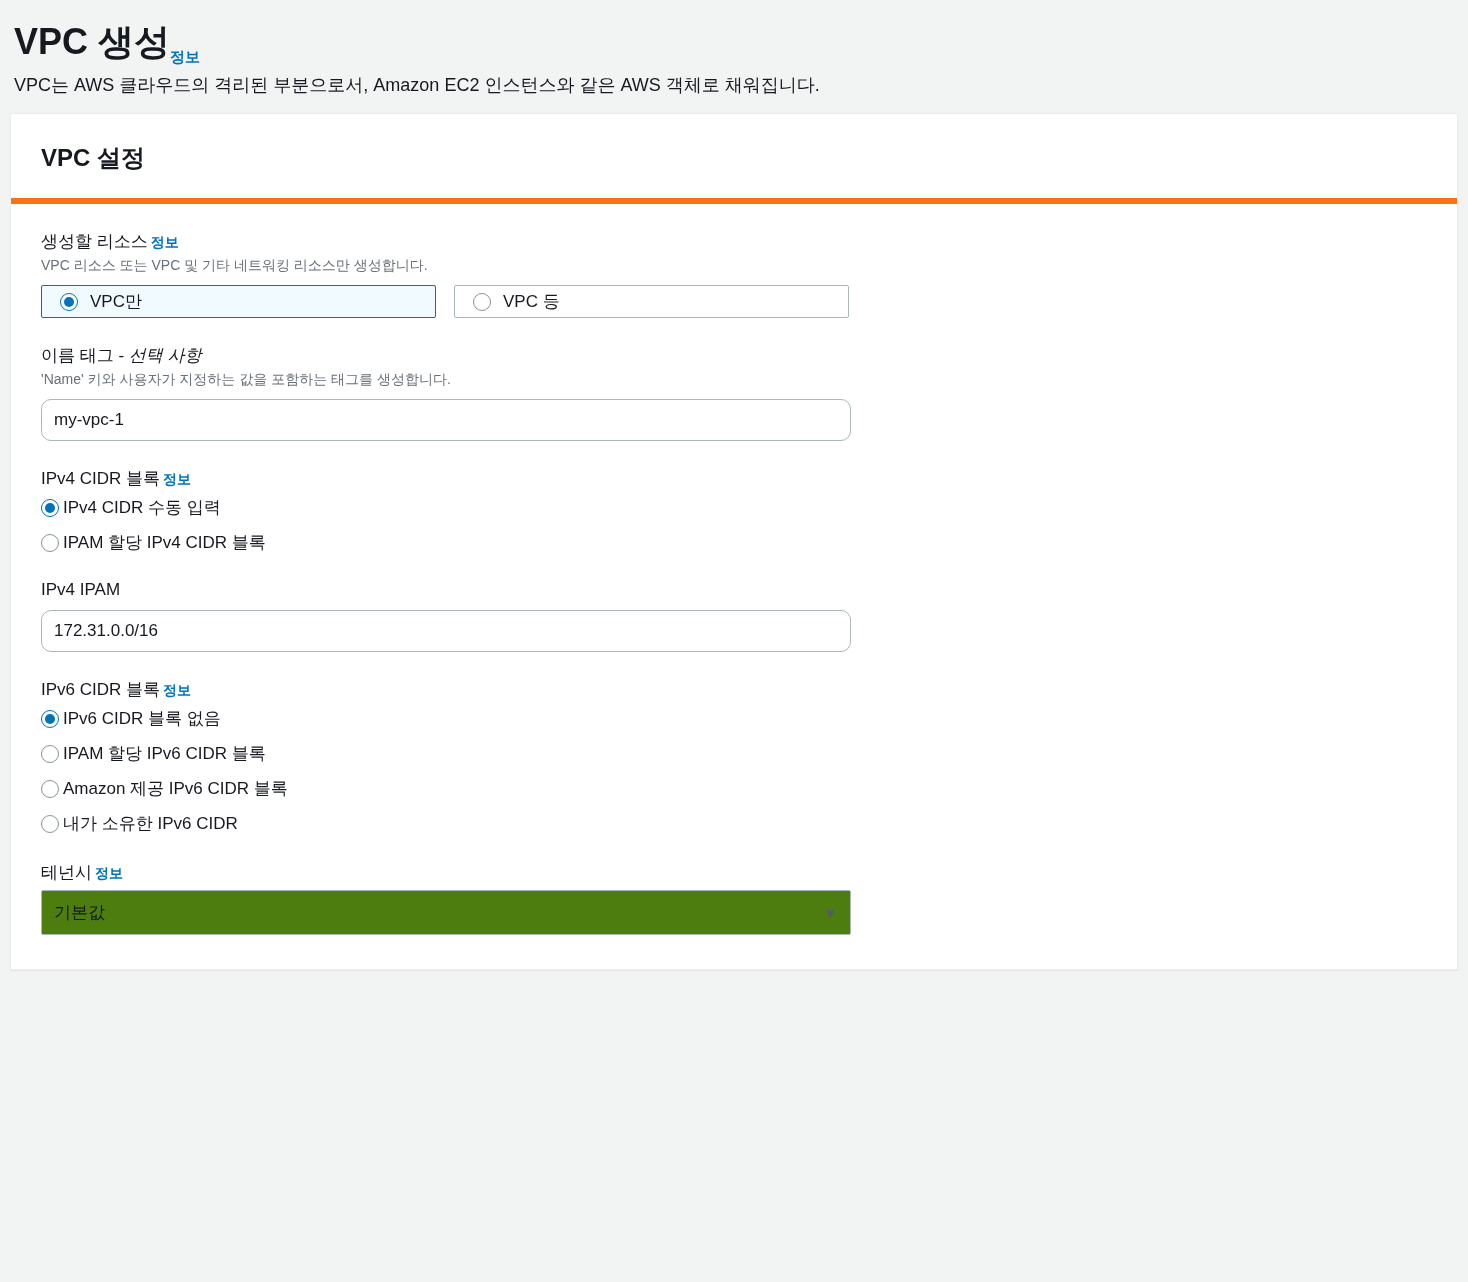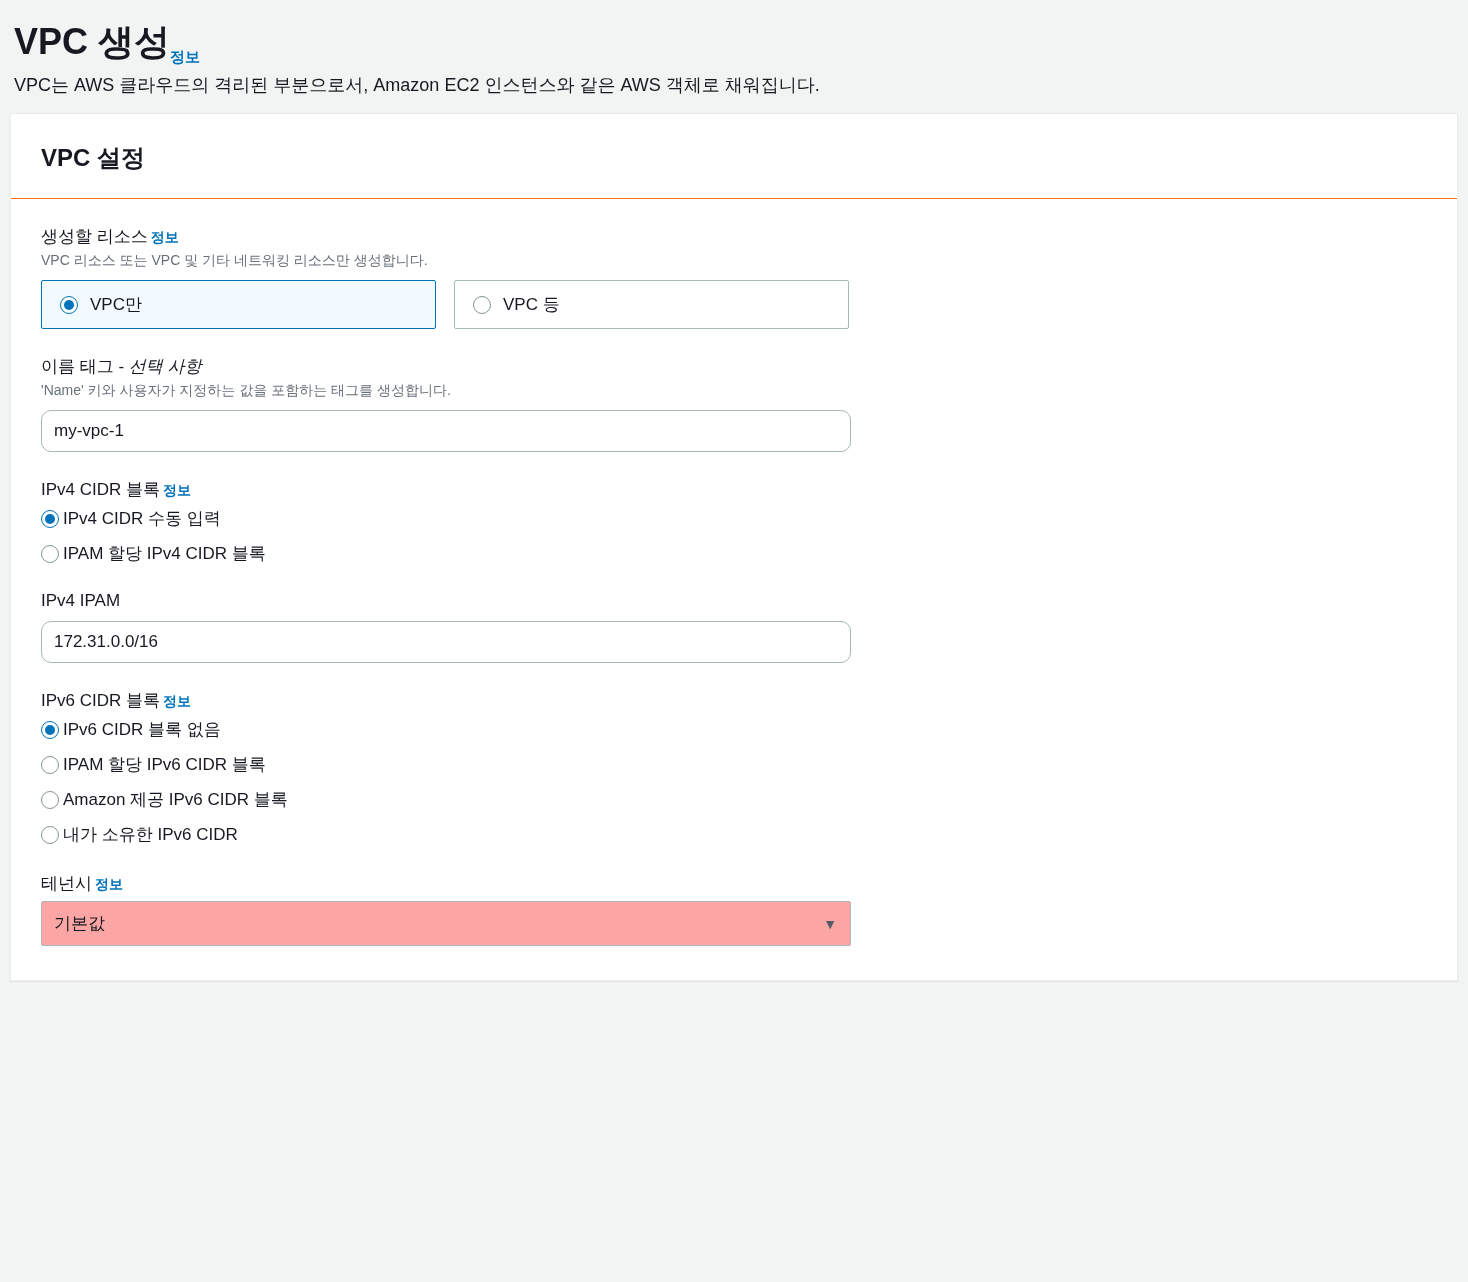--- a/index.html
+++ b/index.html
@@ -43,21 +43,21 @@
       color: #16191f;
       margin-top: 6px;
     }
     .panel {
       background: #ffffff;
       border: 1px solid #eaeded;
       box-shadow: 0 1px 1px rgba(0,0,0,0.05);
     }
     .panel-header {
       padding: 28px 30px 24px 30px;
-      border-bottom: 1px solid #f97316;
+      border-bottom: 6px solid #f97316;
     }
     .panel-title {
       font-size: 24px;
       font-weight: 700;
       color: #16191f;
     }
     .panel-body {
       padding: 26px 30px 34px 30px;
     }
     .field {
@@ -85,21 +85,21 @@
     .tile-group {
       display: flex;
       gap: 18px;
       margin-top: 10px;
     }
     .tile {
       flex: 0 0 auto;
       width: 395px;
       border: 1px solid #aab7b8;
       border-radius: 2px;
-      padding: 12px 18px;
+      padding: 4px 18px;
       display: flex;
       align-items: center;
       gap: 12px;
       cursor: pointer;
       background: #fff;
     }
     .tile.selected {
       border: 1px solid #0073bb;
       background: #f1faff;
     }
@@ -161,21 +161,21 @@
       position: relative;
       width: 810px;
       max-width: 100%;
     }
     .select {
       width: 100%;
       padding: 10px 40px 10px 12px;
       font-size: 17px;
       border: 1px solid #aab7b8;
       border-radius: 2px;
-      background: #fca5a5;
+      background: #4d7c0f;
       color: #16191f;
       appearance: none;
       cursor: pointer;
     }
     .select-caret {
       position: absolute;
       right: 14px;
       top: 50%;
       transform: translateY(-50%);
       pointer-events: none;

